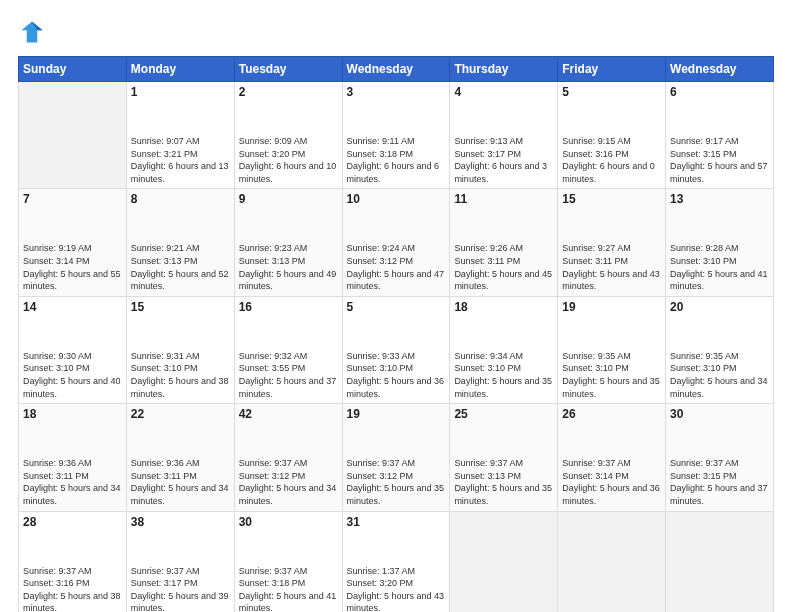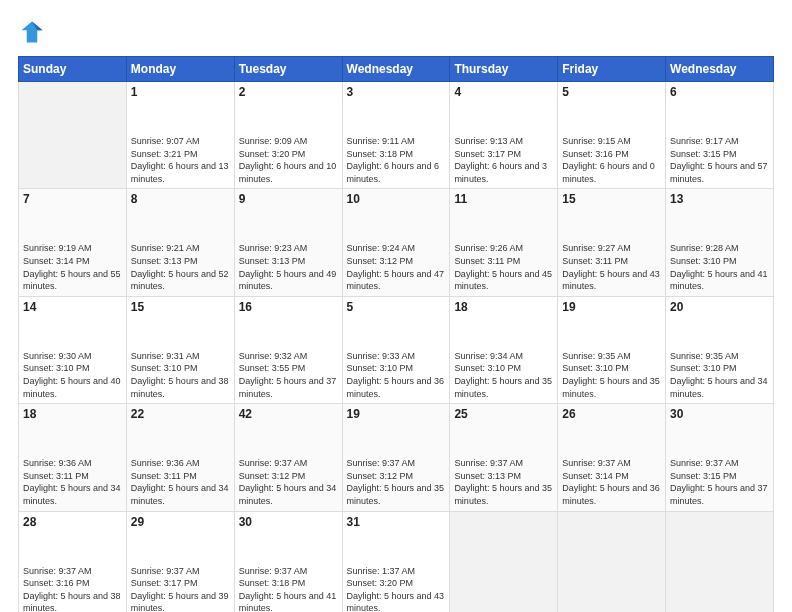--- a/index.html
+++ b/index.html
@@ -334,21 +334,21 @@
         </tr>
         <tr>
           <td class="day-cell">
             <div class="day-number">28</div>
             <div class="day-info">Sunrise: 9:37 AM
 Sunset: 3:16 PM
 Daylight: 5 hours
 and 38 minutes.</div>
           </td>
           <td class="day-cell">
-            <div class="day-number">29</div>
+            <div class="day-number">38</div>
             <div class="day-info">Sunrise: 9:37 AM
 Sunset: 3:17 PM
 Daylight: 5 hours
 and 39 minutes.</div>
           </td>
           <td class="day-cell">
             <div class="day-number">30</div>
             <div class="day-info">Sunrise: 9:37 AM
 Sunset: 3:18 PM
 Daylight: 5 hours

